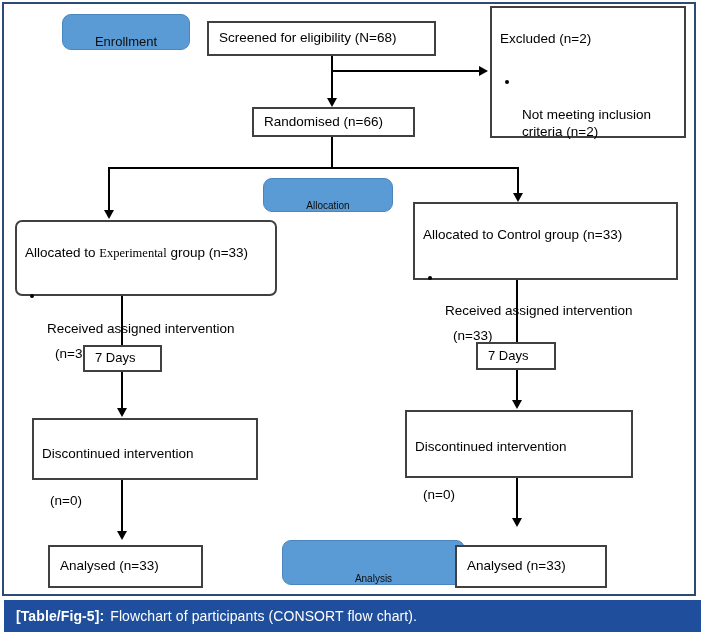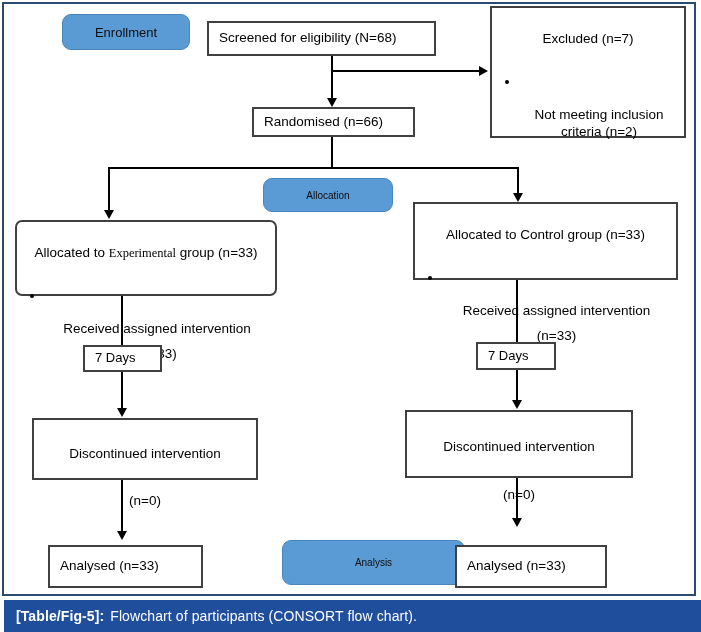--- a/index.html
+++ b/index.html
@@ -35,40 +35,39 @@
   .box {
     position: absolute;
     box-sizing: border-box;
     background: #ffffff;
     border: 2px solid #404040;
     color: #000000;
     font-size: 13.5px;
     line-height: 1.25;
     padding: 6px 8px;
     white-space: pre-line;
-    text-align: center;
   }
   .box.center {
     display: flex;
     align-items: center;
     justify-content: flex-start;
     padding-left: 10px;
   }
 
   
   .badge {
     position: absolute;
     box-sizing: border-box;
     background: #5b9bd5;
     border: 1px solid #4a86be;
     border-radius: 9px;
     color: #0d0d0d;
     font-size: 13px;
     display: flex;
-    align-items: center;
+    align-items: flex-end;
     justify-content: center;
     text-align: center;
   }
   .badge.small { font-size: 10px; }
 
   
   .bullet-line {
     position: relative;
     padding-left: 22px;
     margin-top: 9px;
@@ -147,21 +146,21 @@
 
   <div class="badge" style="left:62px; top:14px; width:128px; height:36px;">
     <span>Enrollment</span>
   </div>
 
   <div class="box center" style="left:207px; top:21px; width:229px; height:35px;">
     <span>Screened for eligibility (N=68)</span>
   </div>
 
   <div class="box" style="left:490px; top:6px; width:196px; height:132px;">
-    <div class="head-line">Excluded (n=7)</div>
+    <div class="head-line">Excluded (n=2)</div>
     <div class="bullet-line">
       <span class="dot"></span>
       <span>Not meeting inclusion criteria (n=2)</span>
     </div>
   </div>
 
   <div class="vline" style="left:331px; top:56px; height:44px;"></div>
   <div class="arrow-down" style="left:327px; top:98px;"></div>
 
   <div class="hline" style="left:331px; top:70px; width:149px;"></div>

